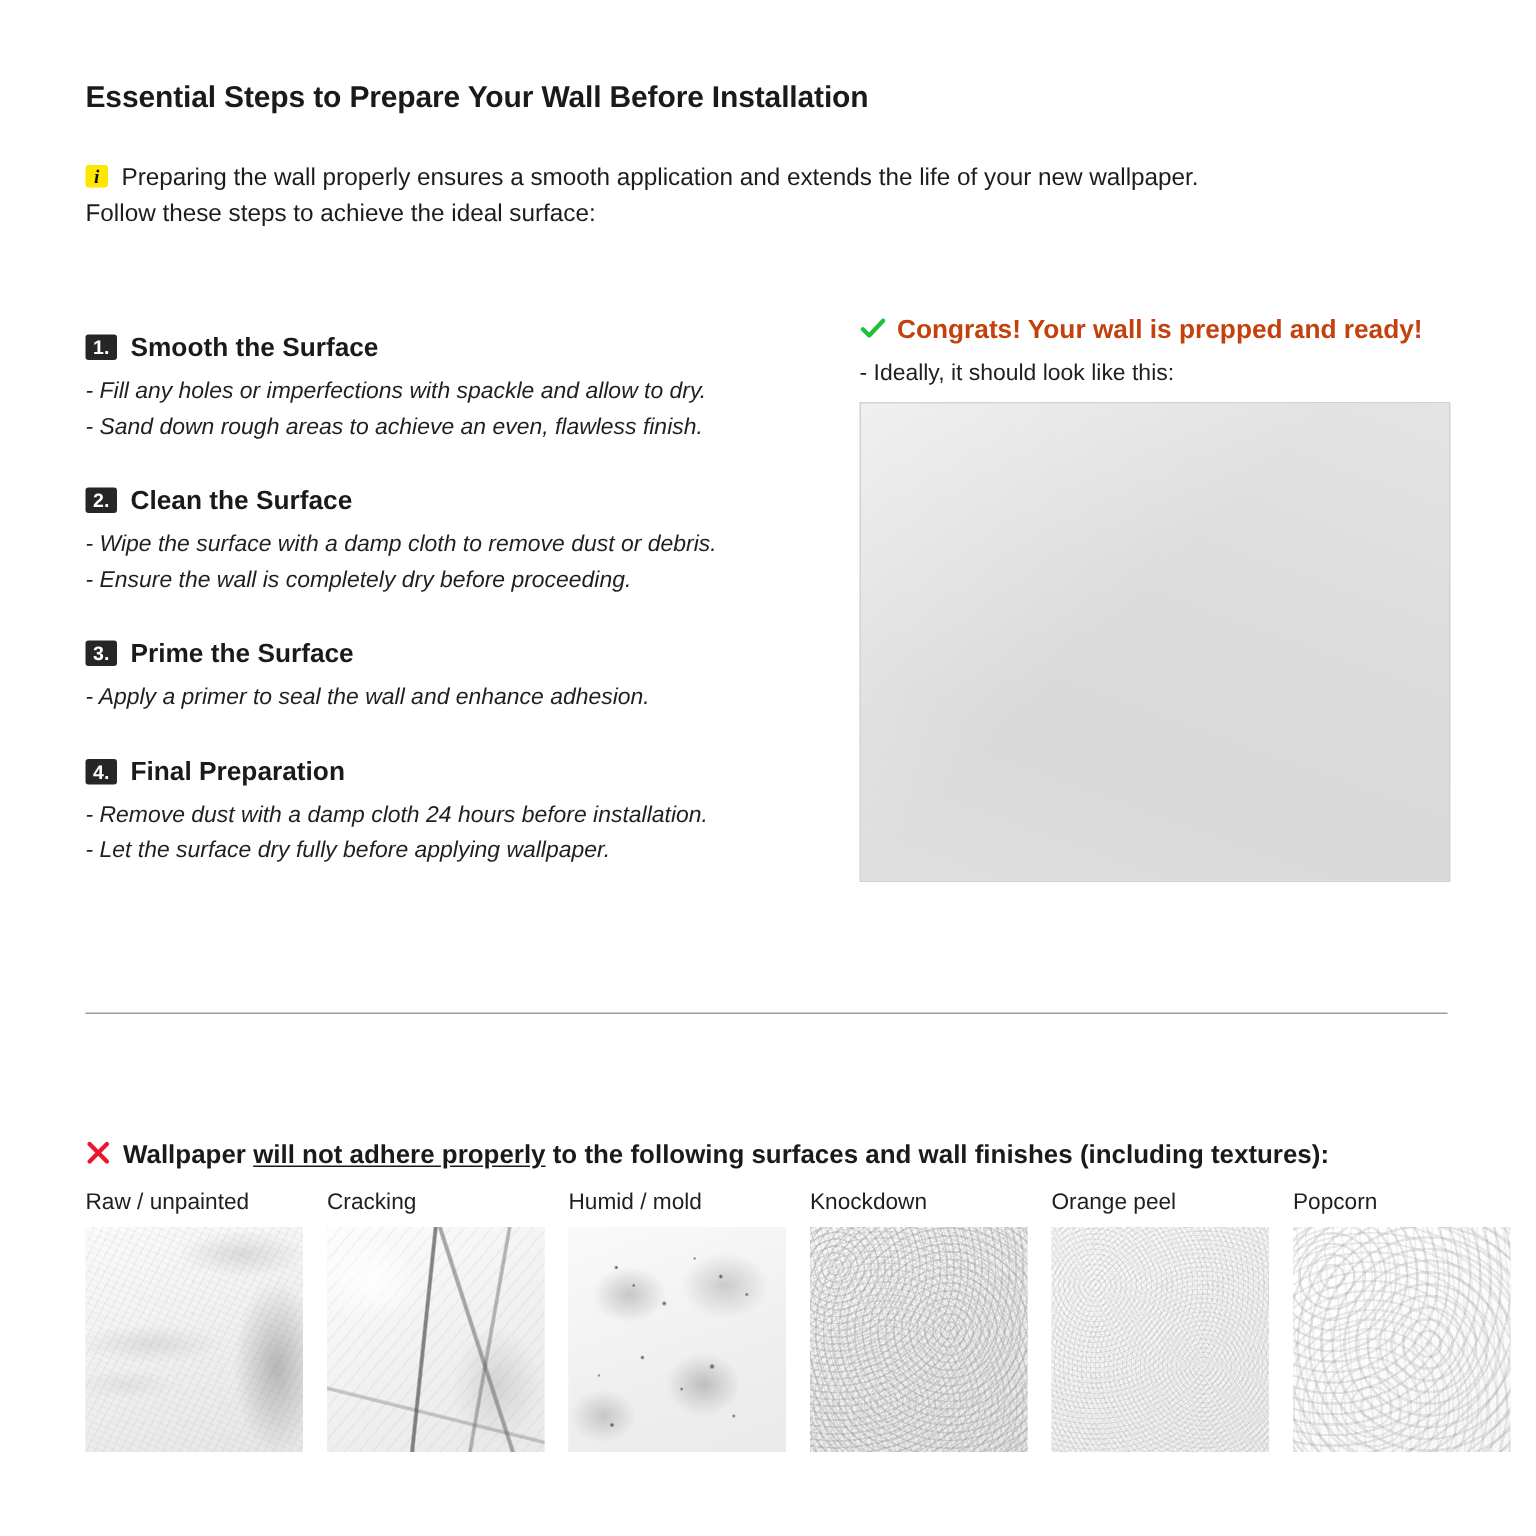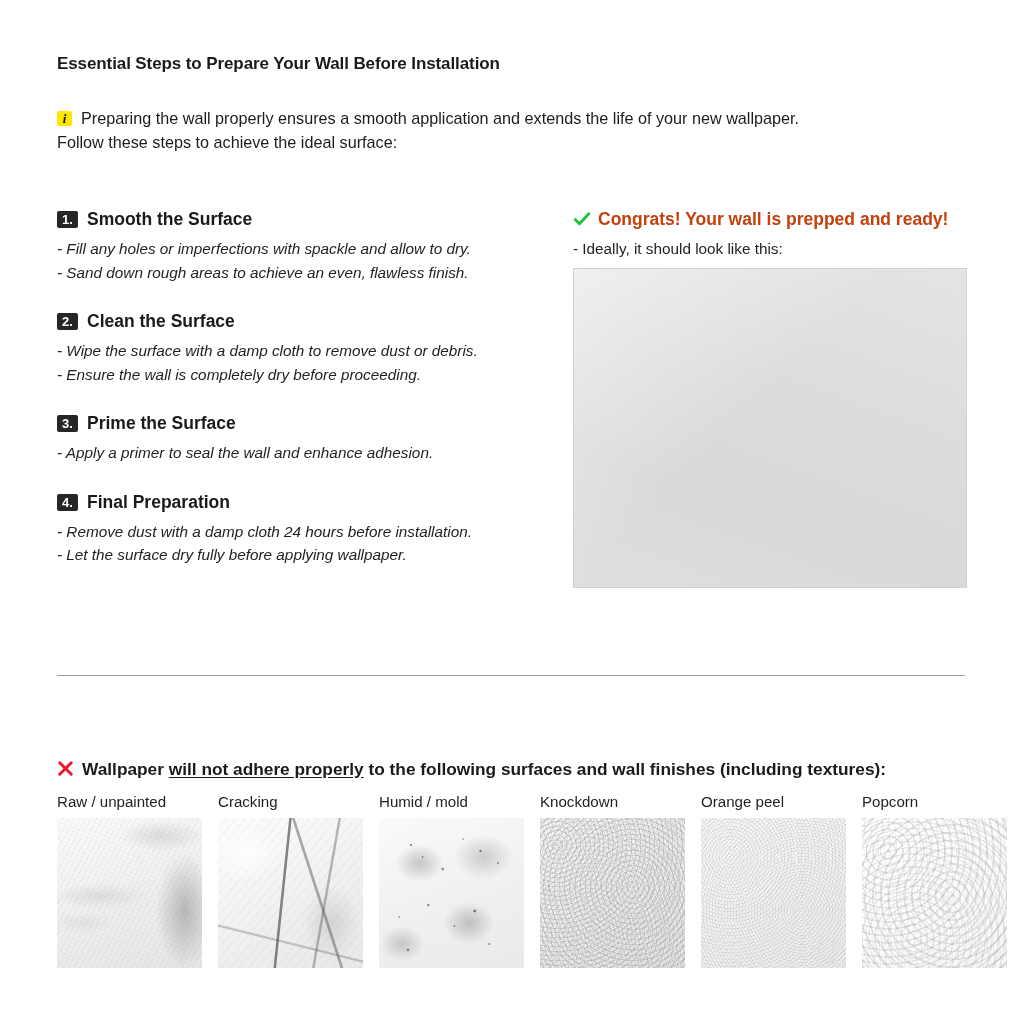--- a/index.html
+++ b/index.html
@@ -24,21 +24,21 @@
     top: 0;
     width: 908px;
     height: 1024px;
   }
 
   
   .page-title {
     position: absolute;
     left: 0;
     top: 54px;
-    font-size: 17px;
+    font-size: 20px;
     font-weight: bold;
     letter-spacing: -0.1px;
     color: #1a1a1a;
     white-space: nowrap;
   }
 
   
   .intro {
     position: absolute;
     left: 0;
@@ -82,20 +82,21 @@
   .step { margin-bottom: 26px; }
   .step:last-child { margin-bottom: 0; }
 
   .step-head {
     font-size: 17.5px;
     font-weight: bold;
     color: #1a1a1a;
     line-height: 22px;
     white-space: nowrap;
     margin-bottom: 7px;
+    margin-top: 12px;
   }
   .step-num {
     display: inline-block;
     background: #262626;
     color: #ffffff;
     font-size: 13px;
     font-weight: bold;
     line-height: 17px;
     height: 17px;
     min-width: 17px;

